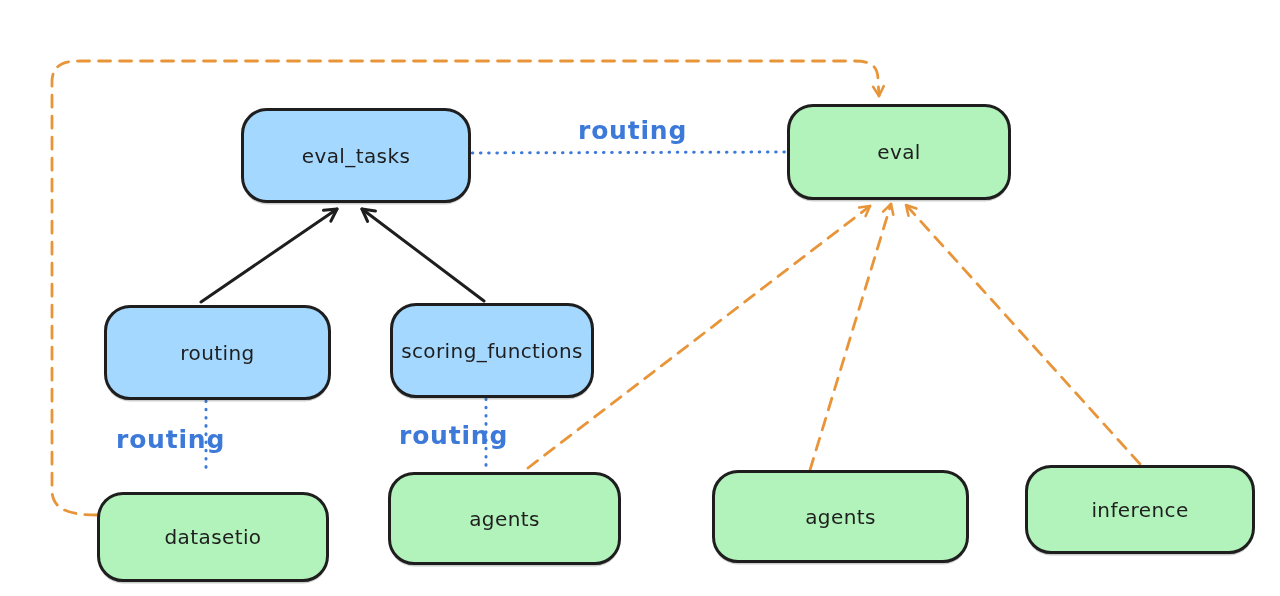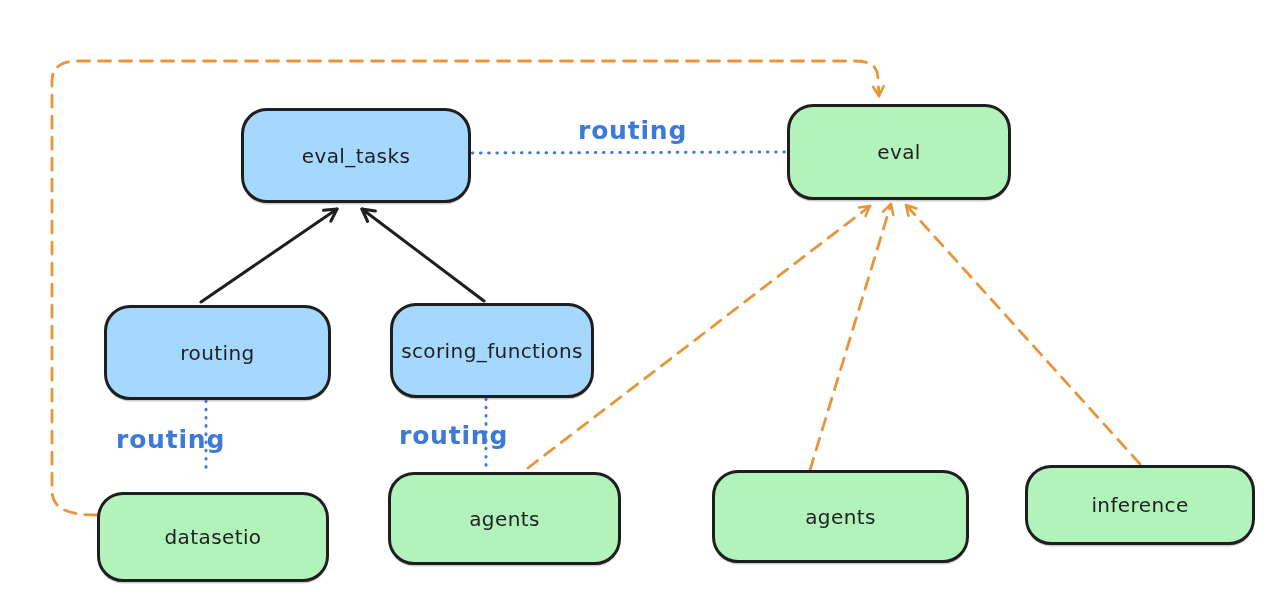--- a/index.html
+++ b/index.html
@@ -131,21 +131,21 @@
   </div>
 
   <div class="node provider-api" style="left:388px; top:472px; width:233px; height:93px;">
     <span class="node-label">agents</span>
   </div>
 
   <div class="node provider-api" style="left:712px; top:470px; width:257px; height:93px;">
     <span class="node-label">agents</span>
   </div>
 
-  <div class="node provider-api" style="left:1025px; top:465px; width:230px; height:80px;">
+  <div class="node provider-api" style="left:1025px; top:465px; width:230px; height:89px;">
     <span class="node-label">inference</span>
   </div>
 
   <div class="edge-label" style="left:578px; top:116px;">routing</div>
   <div class="edge-label" style="left:116px; top:425px;">routing</div>
   <div class="edge-label" style="left:399px; top:421px;">routing</div>
 
 </div>
 
 </body></html>

